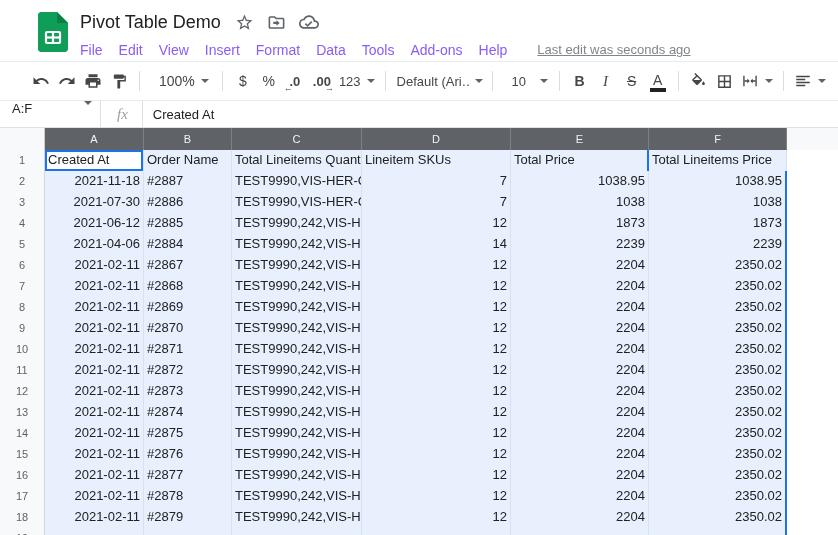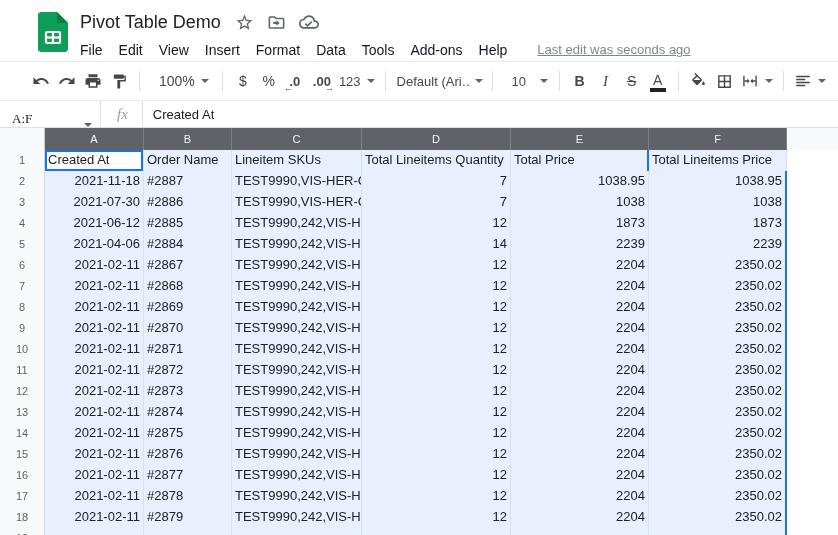--- a/index.html
+++ b/index.html
@@ -8,21 +8,21 @@
   .app { width:838px; height:535px; display:flex; flex-direction:column; }
 
   
   .titlebar { height:61px; display:flex; align-items:flex-start; padding:8px 0 0 28px; }
   .logo { width:34px; height:44px; display:flex; align-items:center; justify-content:center; margin:2px 10px 0 8px; cursor:pointer; }
   .tb-right { flex:1; min-width:0; }
   .title-row { display:flex; align-items:center; height:28px; }
   .doc-title { font-size:18px; color:#202124; margin-right:14px; white-space:nowrap; }
   .ticon { color:#5f6368; margin-right:13px; display:flex; align-items:center; cursor:pointer; }
   .menubar { display:flex; align-items:center; height:25px; margin-top:1px; }
-  .menu-item { font-size:14px; color:#0f172a; padding:2px 8px; border-radius:3px; cursor:pointer; }
+  .menu-item { font-size:14px; color:#8b5cf6; padding:2px 8px; border-radius:3px; cursor:pointer; }
   .menu-item:first-child { padding-left:0; }
   .last-edit { font-size:13px; color:#80868b; text-decoration:underline; margin-left:22px; white-space:nowrap; cursor:pointer; }
 
   
   .toolbar { height:40px; border-top:1px solid #e8eaed; border-bottom:1px solid #e8eaed;
     display:flex; align-items:center; padding-left:28px; overflow:hidden; white-space:nowrap; }
   .tbtn { height:26px; min-width:26px; padding:0 3px; display:inline-flex; align-items:center; justify-content:center;
     color:#444746; border-radius:4px; cursor:pointer; font-size:14px; flex:none; }
   .tsep { width:1px; height:20px; background:#dadce0; margin:0 7px; flex:none; }
   .dd { width:0; height:0; border-left:4px solid transparent; border-right:4px solid transparent;
@@ -38,21 +38,21 @@
   .size-btn { width:52px; font-size:13px; justify-content:space-between; padding:0 4px 0 12px; }
   .b-btn { font-weight:bold; font-size:14px; }
   .i-btn { font-style:italic; font-family:"Liberation Serif",serif; font-size:15px; }
   .s-btn { text-decoration:line-through; font-size:14px; }
   .a-btn { flex-direction:column; font-size:14px; line-height:13px; padding-top:3px; }
   .a-bar { width:16px; height:4px; background:#202124; margin-top:1px; }
   svg.ic { fill:currentColor; flex:none; }
 
   
   .formula-bar { height:27px; display:flex; align-items:center; border-bottom:1px solid #e0e0e0; }
-  .name-box { width:100px; height:100%; display:flex; align-items:flex-end; padding:0 8px 0 12px; cursor:pointer;font-family:Liberation Serif, serif; }
+  .name-box { width:100px; height:100%; display:flex; align-items:flex-start; padding:0 8px 0 12px; cursor:pointer; }
   .name-box .val { flex:1; font-size:13px; color:#202124; }
   .fsep { width:1px; height:100%; background:#e0e0e0; }
   .fx { font-family:"Liberation Serif",serif; font-style:italic; font-size:15px; color:#9aa0a6;
     padding:0 14px 0 16px; }
   .formula-input { flex:1; font-size:13px; padding-left:10px; color:#202124; cursor:text; }
 
   
   .grid { flex:1; overflow:hidden; background:#fff; }
   .ghead, .grow { display:grid; grid-template-columns:45px 99px 88px 130px 149px 138px 138px minmax(0,1fr); }
   .ghead { height:22px; }
@@ -228,22 +228,22 @@
         <div class="ch">C</div>
         <div class="ch">D</div>
         <div class="ch">E</div>
         <div class="ch">F</div>
         <div class="ch-rest"></div>
       </div>
       <div class="grow">
         <div class="rn">1</div>
         <div class="c left active">Created At</div>
         <div class="c left">Order Name</div>
+        <div class="c left">Total Lineitems Quantity</div>
         <div class="c left">Lineitem SKUs</div>
-        <div class="c left">Total Lineitems Quantity</div>
         <div class="c left f-edge">Total Price</div>
         <div class="c left">Total Lineitems Price</div>
         <div class="fillc"></div>
       </div>
       <div class="grow">
         <div class="rn">2</div>
         <div class="c right">2021-11-18</div>
         <div class="c left">#2887</div>
         <div class="c left">TEST9990,VIS-HER-C</div>
         <div class="c right">7</div>

